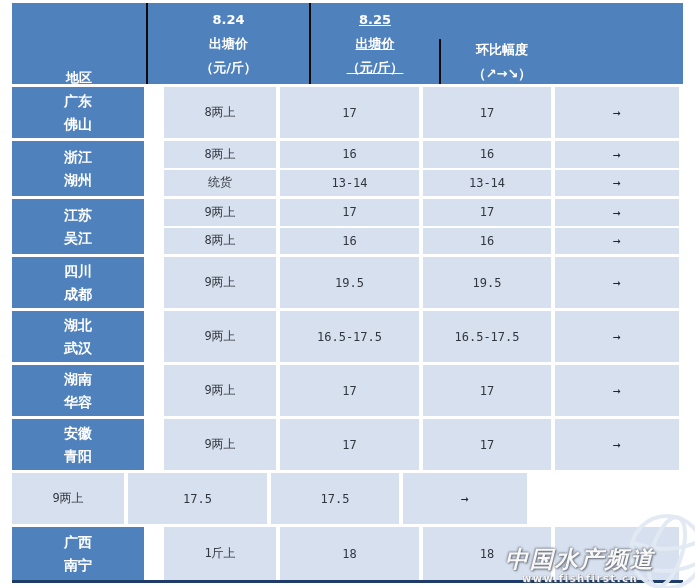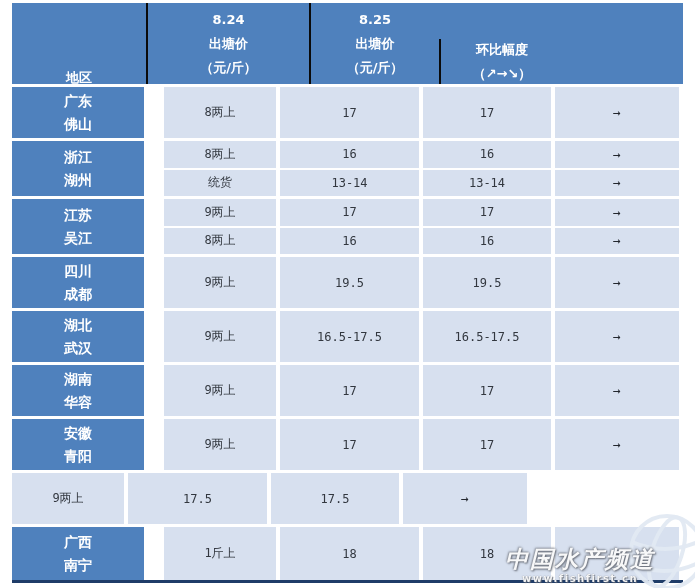--- a/index.html
+++ b/index.html
@@ -14,21 +14,21 @@
 
   
   .thead { display:flex; height:81px; background:#4f81bd; }
   .hc {
     display:flex; flex-direction:column; align-items:center; justify-content:center;
     gap:11px; color:#ffffff; font-weight:bold; font-size:13px; line-height:13px;
     box-sizing:border-box;
   }
   .hc + .hc { border-left:2px solid #0b0b0b; }
   .hc1 { width:134px;justify-content:flex-end; } .hc2 { width:134px; } .hc3 { width:163px; }
-  .hc4 { width:130px; } .hc5 { width:124px;margin-top:36px; }
+  .hc4 { width:130px;text-decoration:underline; } .hc5 { width:124px;margin-top:36px; }
 
   
   .tbody { display:flex; flex-direction:column; gap:3px; margin-top:3px; }
   .block { display:flex; gap:20px; }
   .h1 { height:51px; } .h2 { height:55px; } .h3 { height:53px; }
   .rc {
     width:132px; background:#4f81bd; color:#ffffff; font-weight:bold; font-size:14px;
     display:flex; flex-direction:column; align-items:center; justify-content:center; gap:9px;
     line-height:14px;
   }

